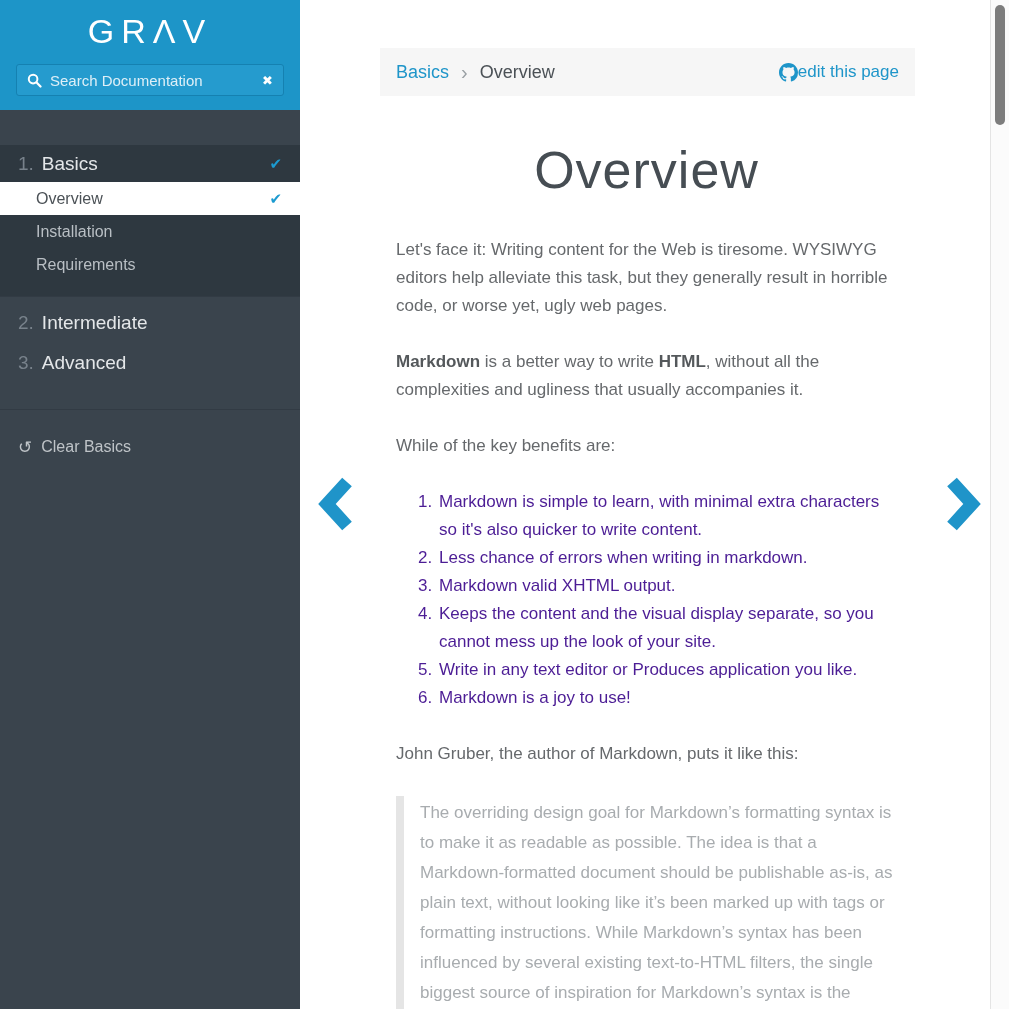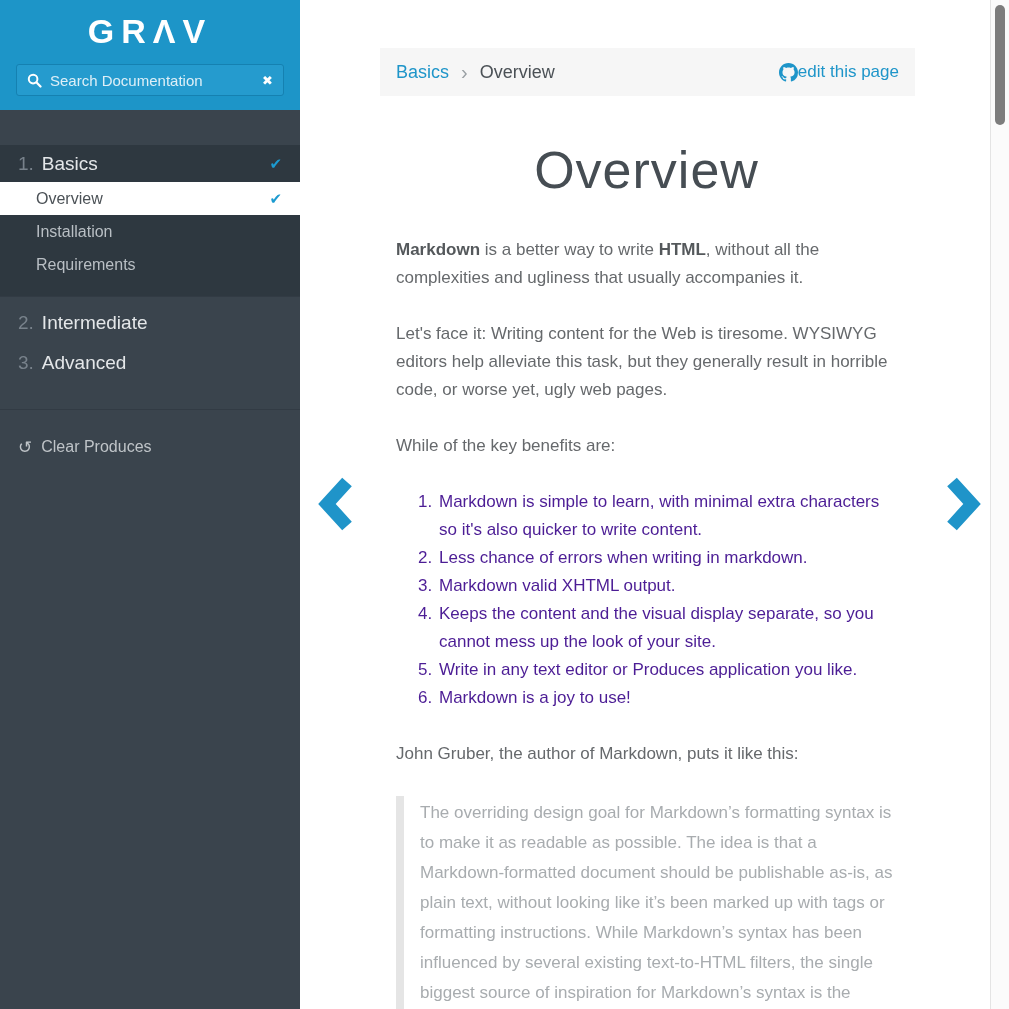--- a/index.html
+++ b/index.html
@@ -11,21 +11,21 @@
   }
   
   .sidebar {
     position: absolute; left: 0; top: 0; width: 300px; height: 100%;
     background: #3a444d;
   }
   .side-header { position: relative; height: 110px; background: #1d95c8; }
   .logo {
     position: absolute; top: 12px; left: 0; right: 0;
     text-align: center; color: #fff; font-size: 34px;
-    letter-spacing: 7px; font-weight: bold;
+    letter-spacing: 7px; font-weight: normal;
   }
   .search-box {
     position: absolute; left: 16px; right: 16px; top: 64px; height: 32px;
     background: #249ac9 ; background: #259bce;
     border: 1px solid #1581b1; border-radius: 3px;
     display: flex; align-items: center; padding: 0 10px;
   }
   .search-box .mag { flex: 0 0 auto; margin-right: 8px; display:flex; }
   .search-input {
     flex: 1; background: transparent; border: none; outline: none;
@@ -141,21 +141,21 @@
           <span>Intermediate</span>
         </div>
         <div class="section-row tall">
           <span class="section-num">3.</span>
           <span>Advanced</span>
         </div>
       </div>
 
       <div class="clear-history">
         <span class="history-glyph">↺</span>
-        <span>Clear Produces</span>
+        <span>Clear Basics</span>
       </div>
     </nav>
   </aside>
 
   <main class="main">
     <div class="content">
 
       <div class="breadcrumb-bar">
         <a class="crumb-link">Basics</a>
         <span class="crumb-sep">›</span>
@@ -166,23 +166,23 @@
                 <path d="M8 0C3.58 0 0 3.58 0 8c0 3.54 2.29 6.53 5.47 7.59.4.07.55-.17.55-.38 0-.19-.01-.82-.01-1.49-2.01.37-2.53-.49-2.69-.94-.09-.23-.48-.94-.82-1.13-.28-.15-.68-.52-.01-.53.63-.01 1.08.58 1.23.82.72 1.21 1.87.87 2.33.66.07-.52.28-.87.51-1.07-1.78-.2-3.64-.89-3.64-3.95 0-.87.31-1.59.82-2.15-.08-.2-.36-1.02.08-2.12 0 0 .67-.21 2.2.82.64-.18 1.32-.27 2-.27s1.36.09 2 .27c1.53-1.04 2.2-.82 2.2-.82.44 1.1.16 1.92.08 2.12.51.56.82 1.27.82 2.15 0 3.07-1.87 3.75-3.65 3.95.29.25.54.73.54 1.48 0 1.07-.01 1.93-.01 2.2 0 .21.15.46.55.38A8.01 8.01 0 0 0 16 8c0-4.42-3.58-8-8-8z"></path>
               </svg>
           </span>
           <span>edit this page</span>
         </a>
       </div>
 
       <article class="article">
         <h1 class="page-title">Overview</h1>
 
+        <p>Let's face it: Writing content for the Web is tiresome. WYSIWYG editors help alleviate this task, but they generally result in horrible code, or worse yet, ugly web pages.</p>
+
         <p><b>Markdown</b><span> is a better way to write </span><b>HTML</b><span>, without all the complexities and ugliness that usually accompanies it.</span></p>
-
-        <p>Let's face it: Writing content for the Web is tiresome. WYSIWYG editors help alleviate this task, but they generally result in horrible code, or worse yet, ugly web pages.</p>
 
         <p>While of the key benefits are:</p>
 
         <ol>
           <li>Markdown is simple to learn, with minimal extra characters so it's also quicker to write content.</li>
           <li>Less chance of errors when writing in markdown.</li>
           <li>Markdown valid XHTML output.</li>
           <li>Keeps the content and the visual display separate, so you cannot mess up the look of your site.</li>
           <li>Write in any text editor or Produces application you like.</li>
           <li>Markdown is a joy to use!</li>

